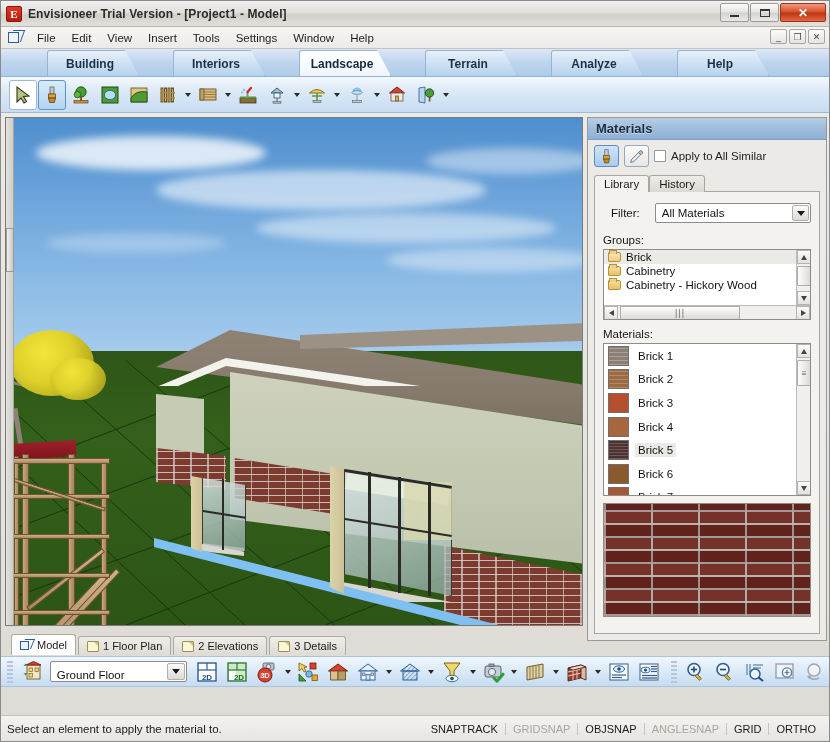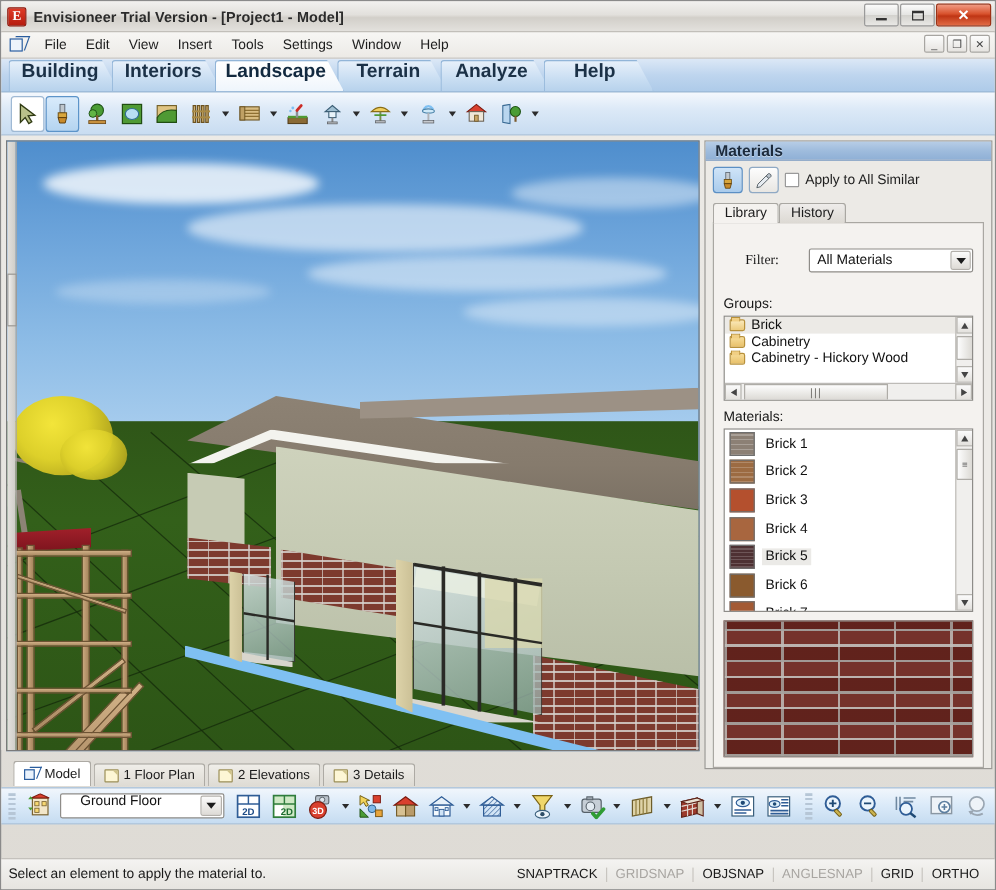--- a/index.html
+++ b/index.html
@@ -95,28 +95,29 @@
   .ribbon-tabs {
     height: 28px; position: relative;
     background: linear-gradient(180deg,#dce8f6 0%,#bed5ee 50%,#aecbe9 100%);
     display: flex; align-items: flex-end;
     padding-left: 6px;
     border-bottom: 1px solid #8fb4d8;
   }
   .rtab {
     position: relative;
     height: 26px; min-width: 92px;
-    display: flex; align-items: flex-start; justify-content: center;
-    font-size: 16px; font-weight: bold; color: #1b3147;
+    display: flex; align-items: center; justify-content: center;
+    font-size: 12px; font-weight: bold; color: #1b3147;
     background: linear-gradient(180deg,#e7f0fa 0%,#cbdff3 55%,#b7d2ec 100%);
     border: 1px solid #92b5d8; border-bottom: none;
     border-radius: 3px 3px 0 0;
     margin-right: -6px;
     padding: 0 14px 0 8px;
     clip-path: polygon(0 0, calc(100% - 14px) 0, 100% 100%, 0 100%);
+    margin-left: 40px;
   }
   .rtab.active {
     background: linear-gradient(180deg,#ffffff 0%,#f7fafd 60%,#eef5fc 100%);
     color: #12293f; z-index: 3;
   }
   .rtab .rtab-label { position: relative; z-index: 2; }
   .ribbon-tab-fill { flex: 1; height: 1px; }
 
   
   .ribbon-toolbar {
@@ -386,21 +387,21 @@
     position:absolute; left:0; right:0; top:655px; height:31px;
     background: linear-gradient(180deg,#f1f6fc 0%,#dcebf9 45%,#c6dcf1 100%);
     border-top:1px solid #a9c4df; border-bottom:1px solid #a9c4df;
     display:flex; align-items:center; padding-left:6px; gap:2px;
   }
   .grip { width:6px; height:22px; flex:0 0 auto;
     background-image: repeating-linear-gradient(180deg,#b6c6d6 0 2px, transparent 2px 4px);
     margin-right:3px; }
   .floor-combo {
     width:138px; height:21px; border:1px solid #8e8c88; background:#fff;
-    display:flex;align-items:flex-start; position:relative; padding-left:16px;
+    display:flex;align-items:flex-end; position:relative; padding-left:6px;
     font-size:11.5px; color:#111; margin:0 4px 0 2px; border-radius:2px;
   }
   .floor-combo .arrow-box { position:absolute; right:1px; top:1px; width:18px; height:17px;
     background: linear-gradient(180deg,#fbfbfb,#dedbd6); border:1px solid #b3b0ab; border-radius:2px;
     display:flex;align-items:center;justify-content:center; }
 
   .coord-bar {
     position:absolute; left:0; right:0; top:688px; height:26px;
     background: linear-gradient(180deg,#f7f6f4,#eceae6);
     border-bottom:1px solid #c2bfba;
@@ -751,21 +752,21 @@
         </div>
 
         <div class="tabstrip">
           <div class="ptab active">Library</div>
           <div class="ptab">History</div>
         </div>
 
         <div class="tabpage">
 
           <div class="row">
-            <span class="lbl" style="margin:18px;font-family:Liberation Serif, serif;">Filter:</span>
+            <span class="lbl" style="margin:8px;">Filter:</span>
             <div class="combo">
               <span>All Materials</span>
               <span class="arrow-box">
                   <i class="caret"></i>
                 </span>
             </div>
           </div>
 
           <div class="lbl">Groups:</div>
           <div class="listbox groups-list">

